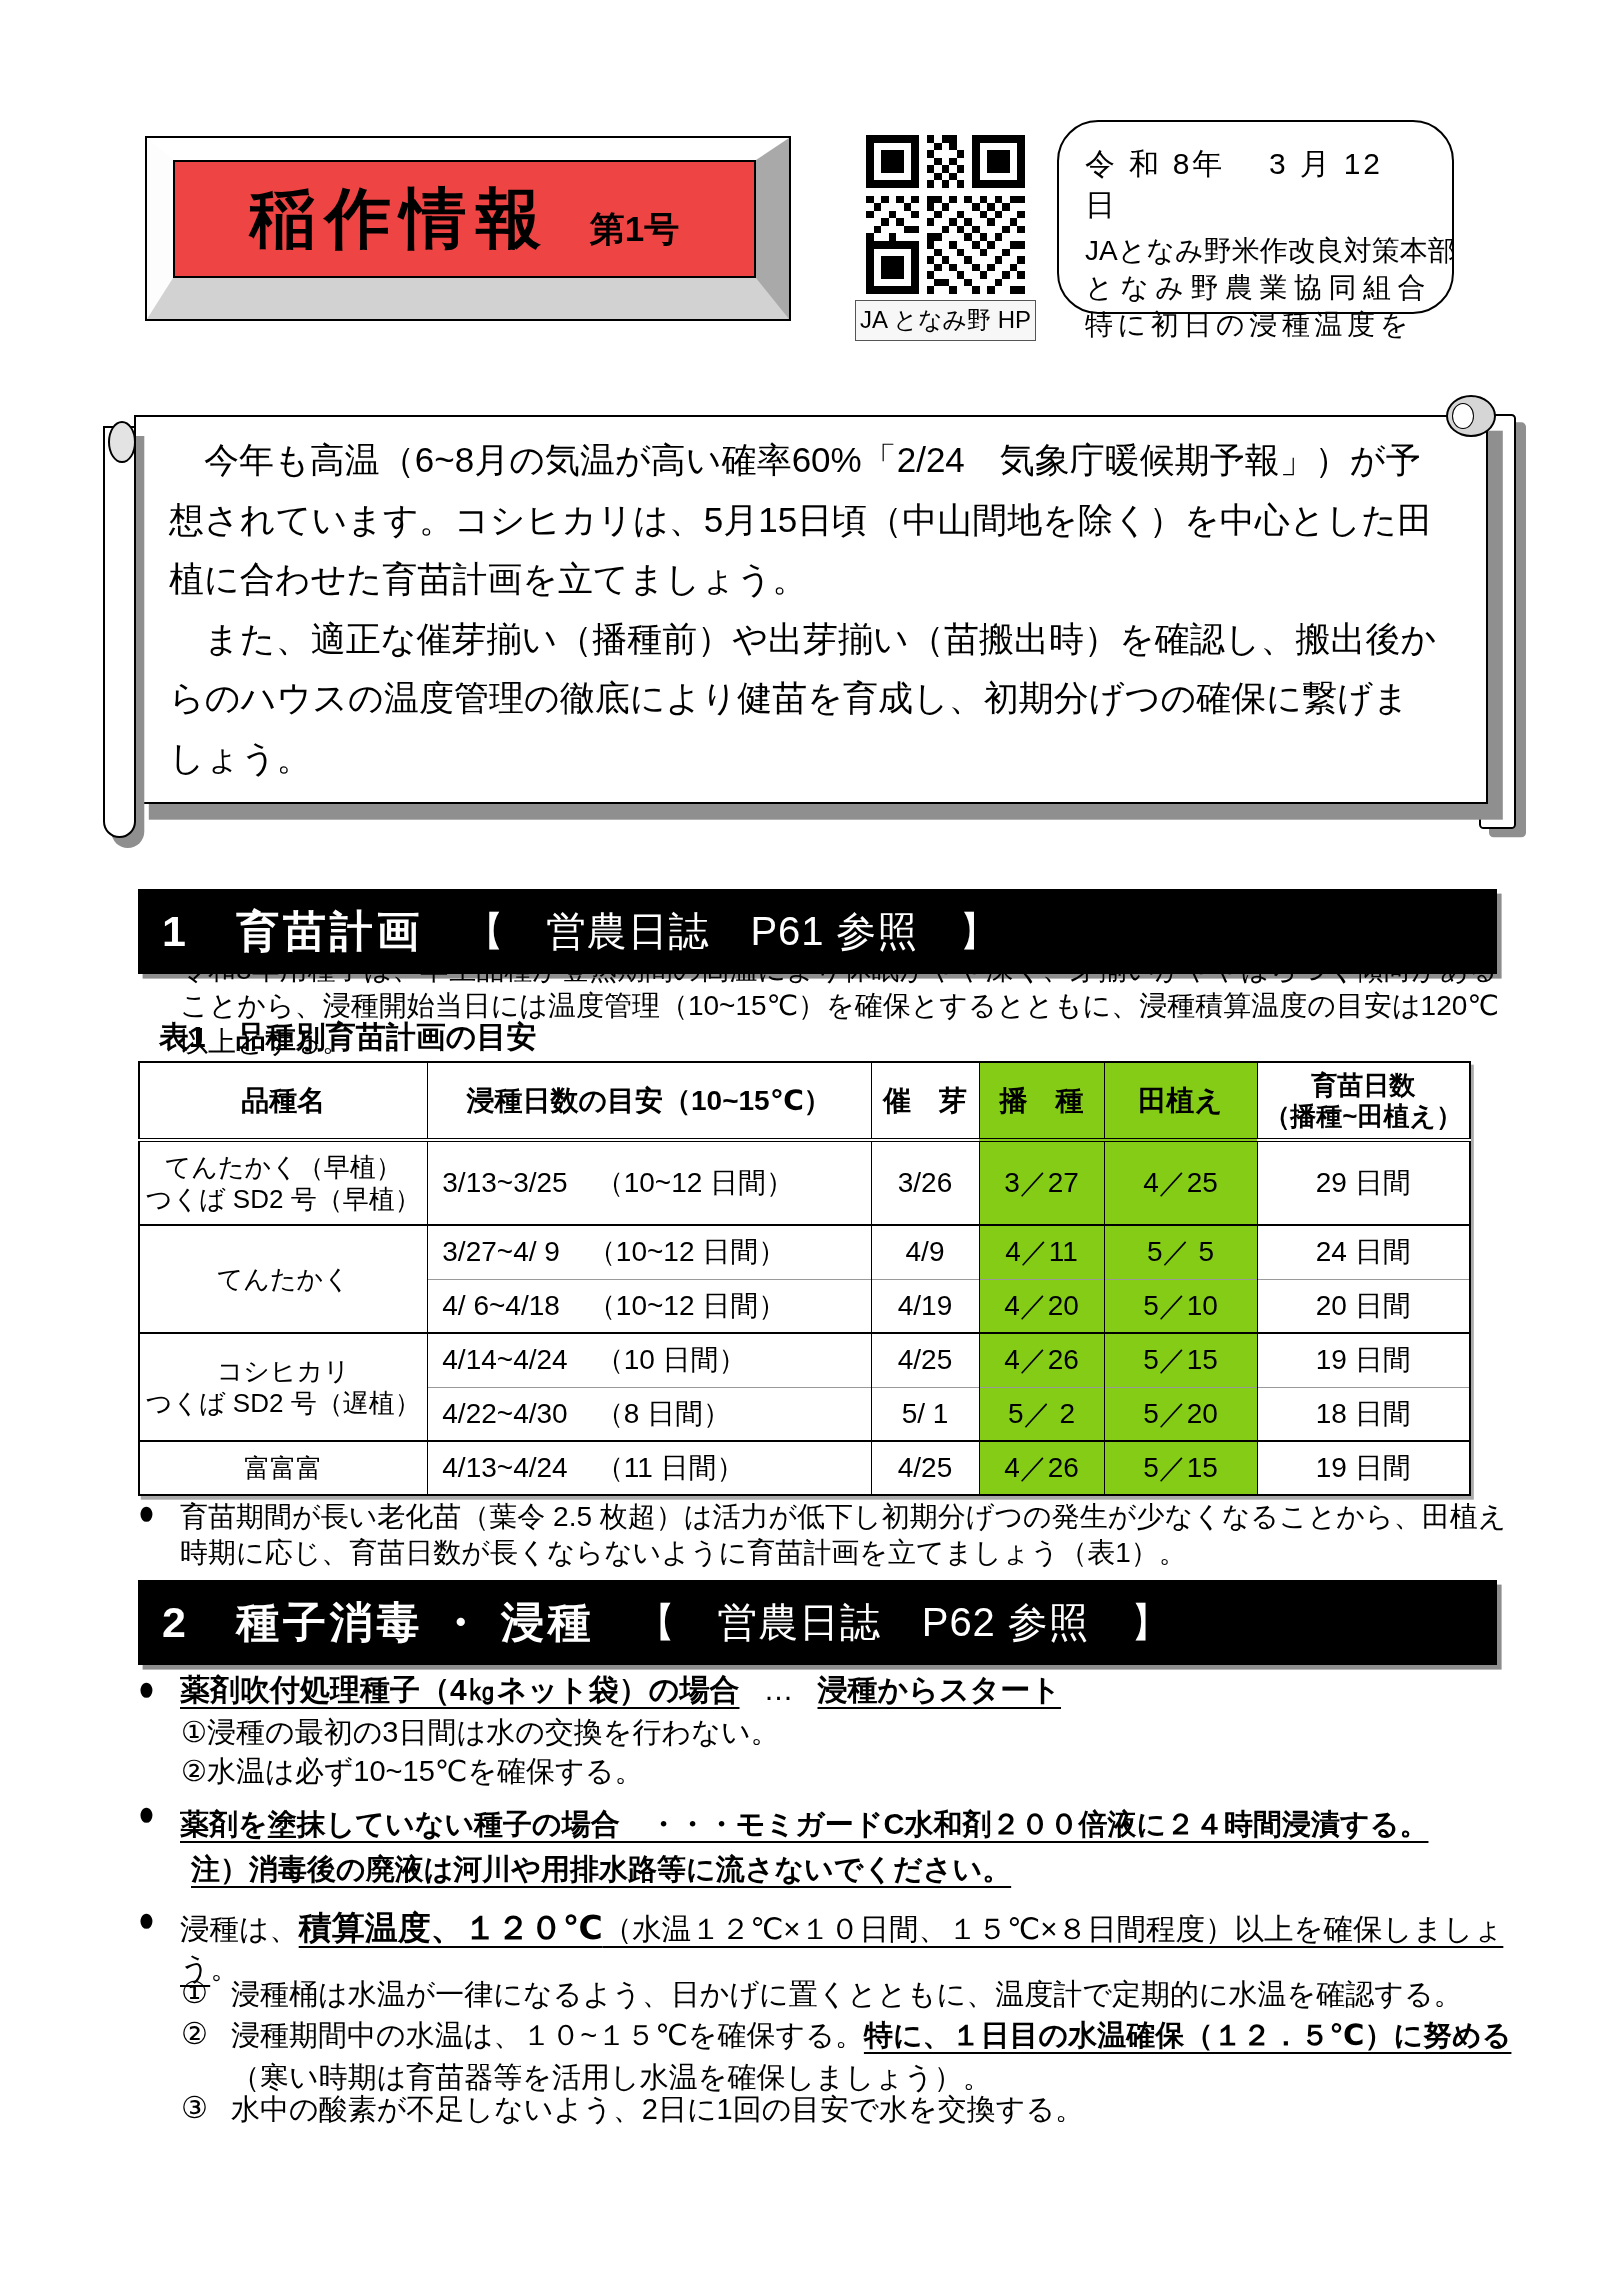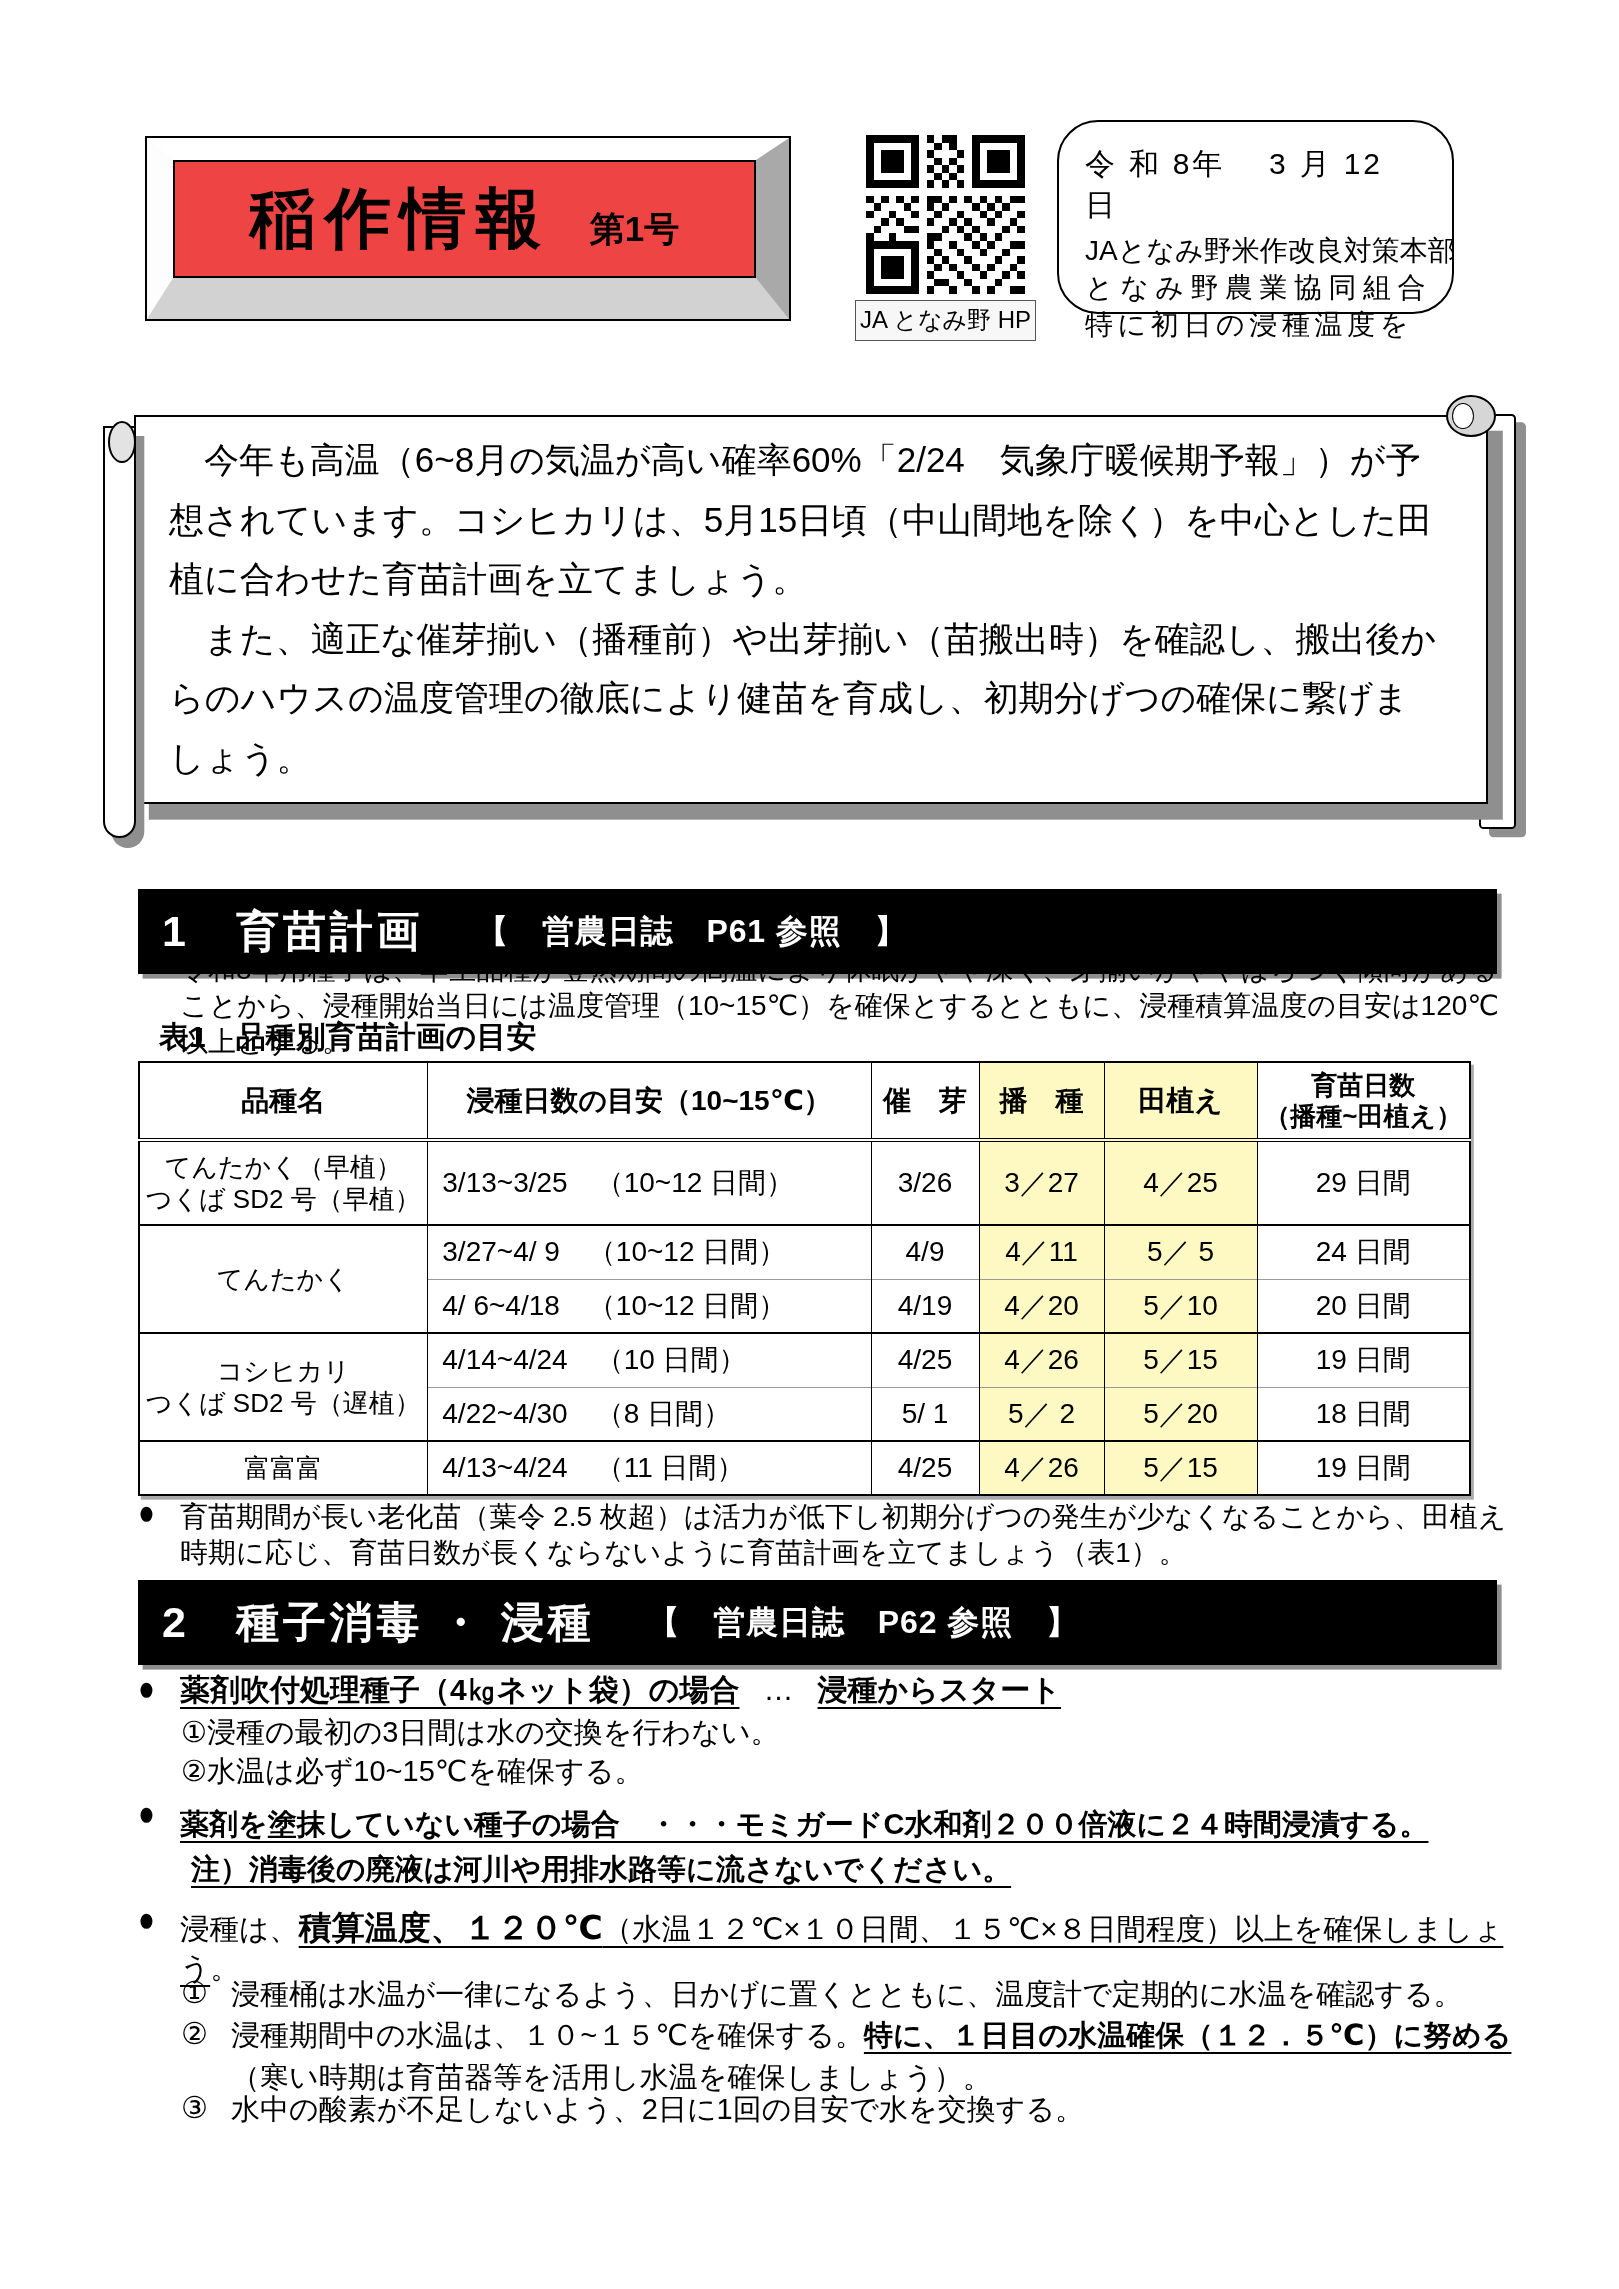--- a/index.html
+++ b/index.html
@@ -48,42 +48,42 @@
   .sc-curl-top { position:absolute; left:11px; top:26px; width:28px; height:42px;
     background:#e3e3e3; border:2.8px solid #000; border-radius:50%; box-sizing:border-box; }
   .sc-text { position:absolute; left:72px; top:35px; right:85px;
     font-size:35px; line-height:1.7; }
   .sc-text p { margin:0; text-indent:1em; }
   
   .secbar { position:absolute; left:138px; width:1359px; height:85px; background:#000;
     color:#fff; display:flex; align-items:center; padding-left:24px;
     box-sizing:border-box; box-shadow:4.6px 4.6px 0 #8d8d8d; }
   .secbar .h { font-size:43px; font-weight:bold; letter-spacing:3.7px; }
-  .secbar .r { font-size:32px; font-weight:bold; margin-left:53px; letter-spacing:0.9px; }
+  .secbar .r { font-size:40px; font-weight:normal; margin-left:41px; letter-spacing:0.9px; }
   #bar1 { top:889px; } #bar2 { top:1580px; }
   
   .bullet { position:absolute; left:138px; width:1379px; display:flex; }
   .dot { flex:0 0 42px; font-size:28px; line-height:1.3; transform:scaleY(1.25); }
   .bt { flex:1; font-size:28px; line-height:1.28; }
   #blt1 { top:952px; } #blt2 { top:1499px; }
   .caption { position:absolute; left:159px; top:1017px; font-size:30px; font-weight:bold; }
   
   .plan { position:absolute; left:138px; top:1061px; width:1331px;
     border-collapse:collapse; border:2.8px solid #000; font-size:28px;
     box-shadow:2.8px 3.7px 0 #a9a9a9; table-layout:fixed; }
   .plan th, .plan td { border-left:1.8px solid #000; border-right:1.8px solid #000;
     text-align:center; padding:0 5.5px; box-sizing:border-box; }
   .plan thead th { height:78px; font-weight:bold; border-bottom:4.6px double #000; }
   .plan .hd2 { font-size:26px; line-height:1.18; }
   .plan tbody tr.r1 td { height:85px; }
   .plan tbody tr td { height:54px; }
   .plan tbody tr.g td { border-top:2.8px solid #000; }
   .plan tbody tr.s td { border-top:1.8px solid #9a9a9a; }
   .plan td.soak { text-align:left; padding-left:14.8px; }
-  .plan .yellow { background:#fef9c3; }
+  .plan .yellow { background:#84cc16; }
   .plan .nm { font-size:26px; line-height:1.25; }
   
   .u { text-decoration:underline; text-decoration-thickness:2.3px; text-underline-offset:6.5px; }
   .bold { font-weight:bold; }
   #s2b1 { top:1671px; } #s2b1 .bt { font-size:30px; }
   #s2b1 .gap { margin:0 24px; }
   .s2-item { position:absolute; left:181px; font-size:29px; }
   #s2i1 { top:1713px; } #s2i2 { top:1752px; }
   #s2b2 { top:1802px; } #s2b2 .bt { font-size:29px; line-height:1.55; }
   #s2b2 .note-ind { margin-left:11px; }

